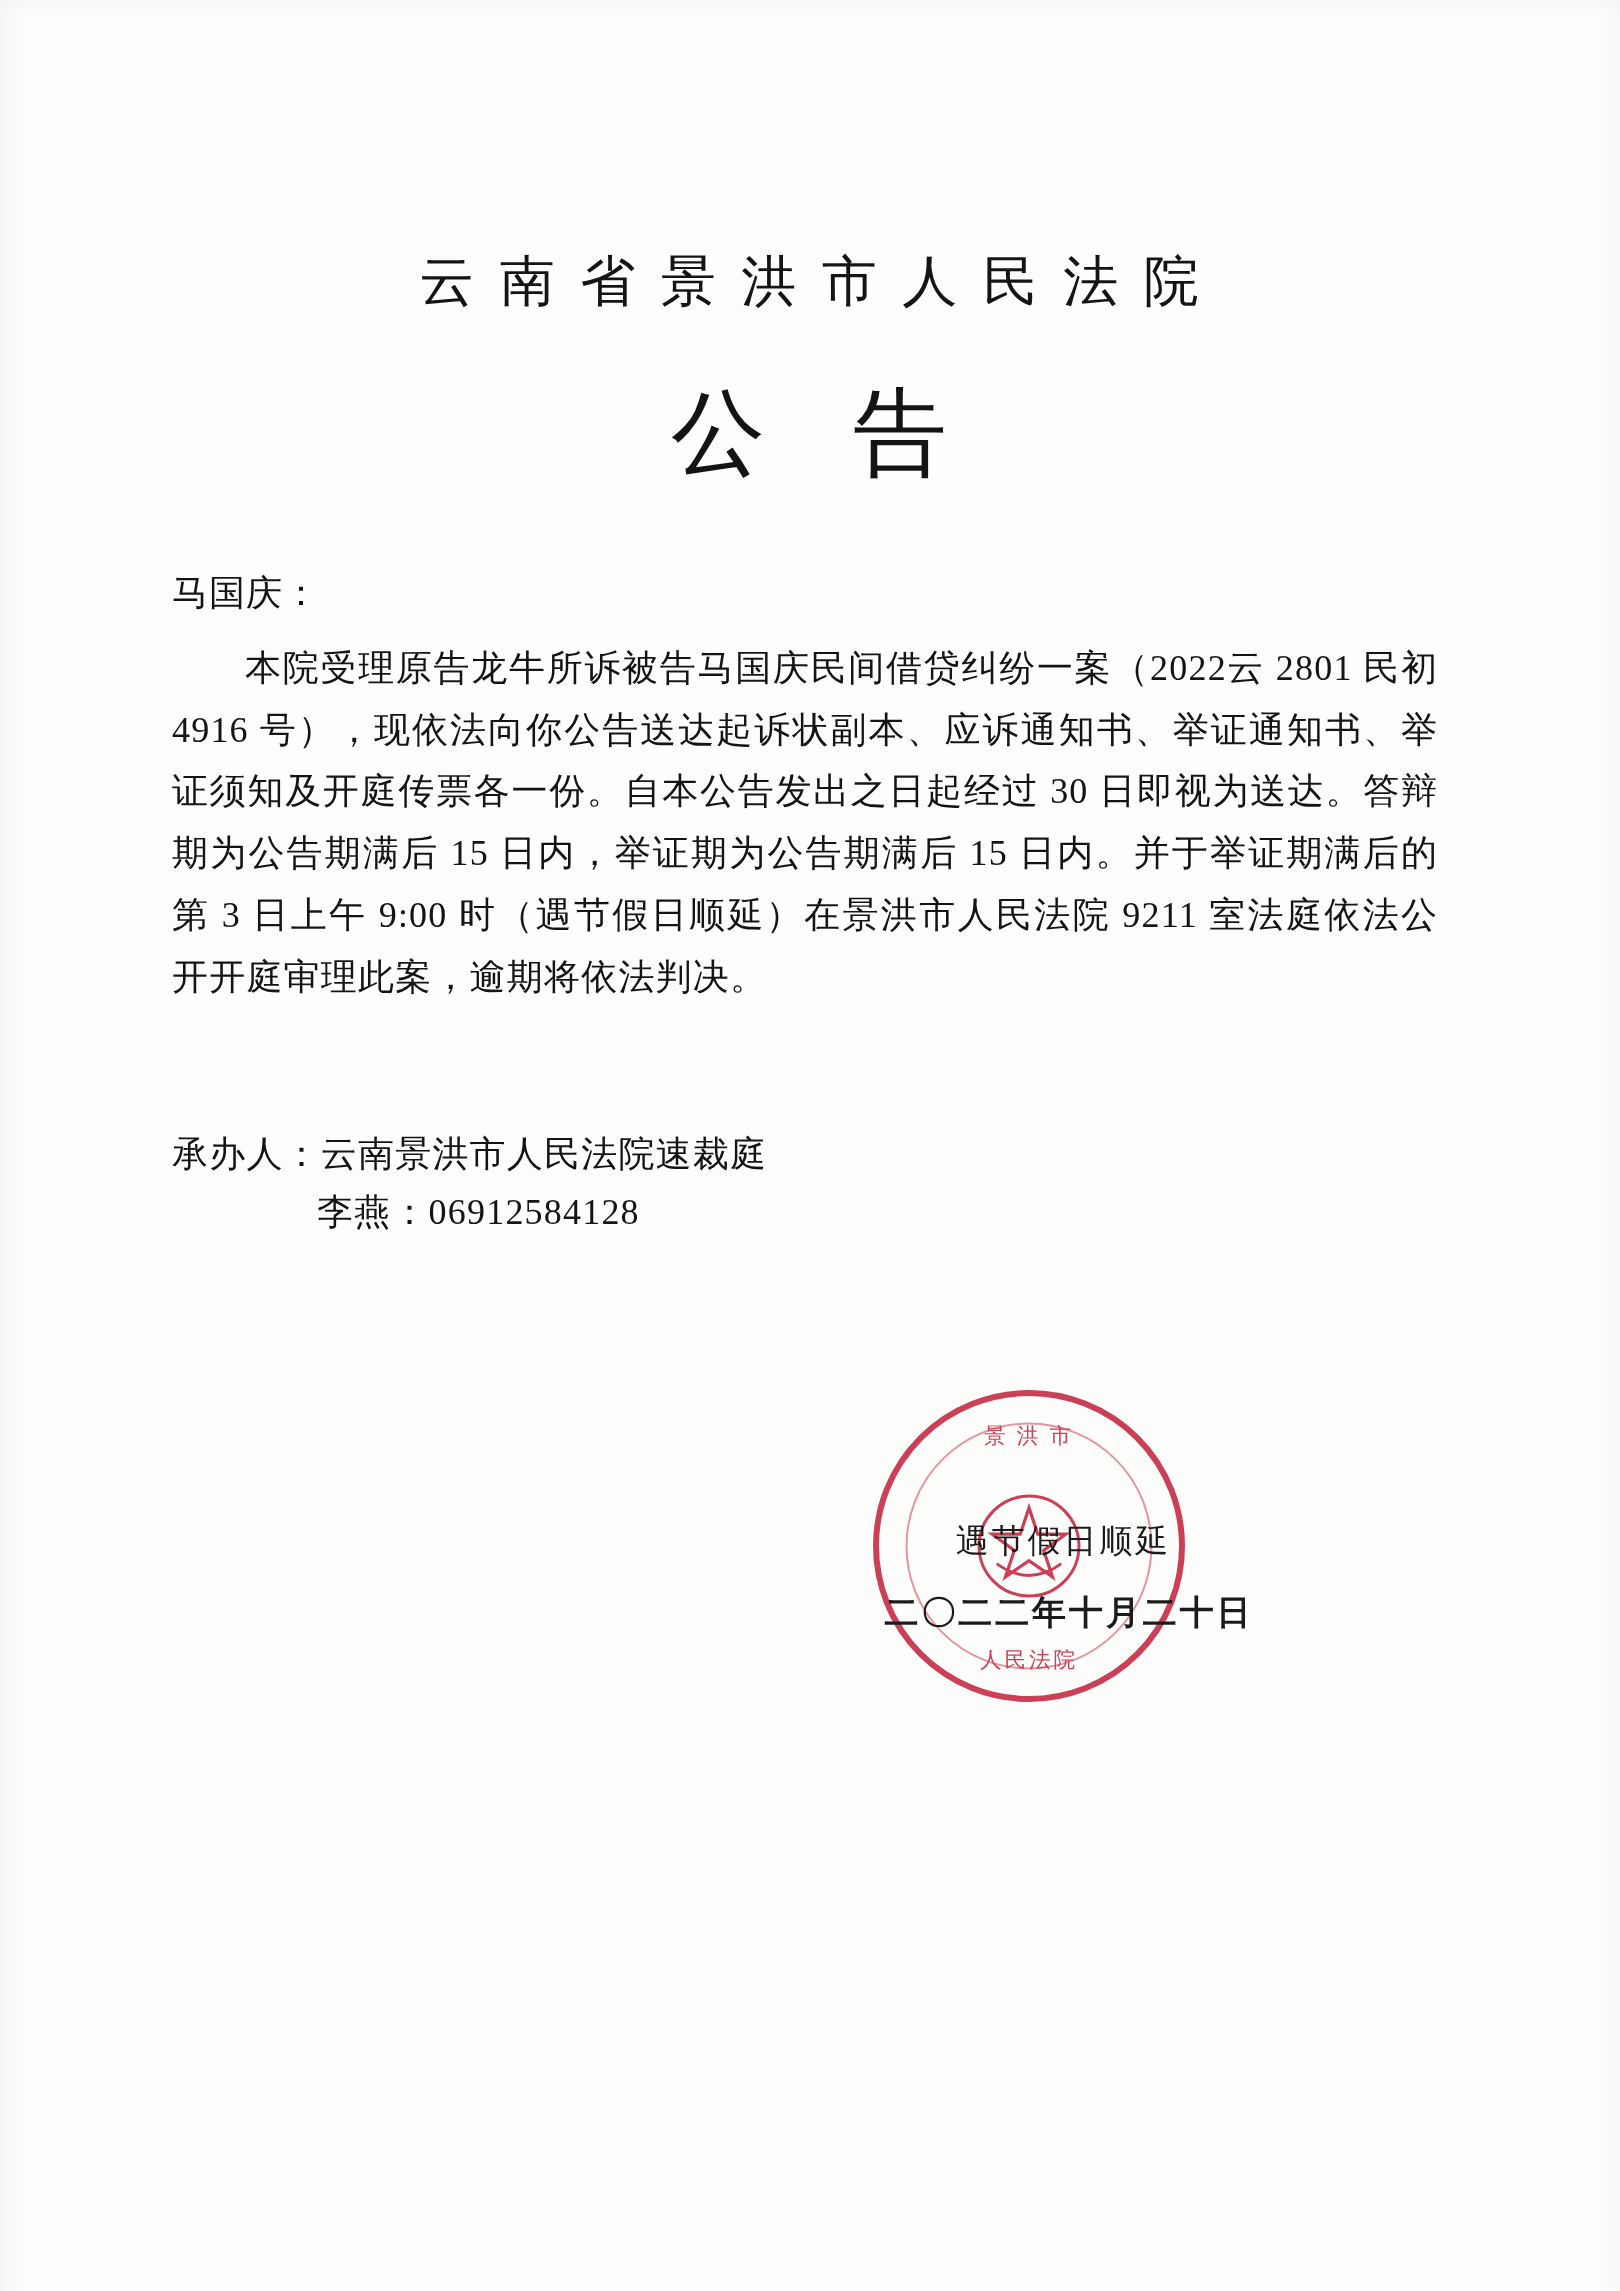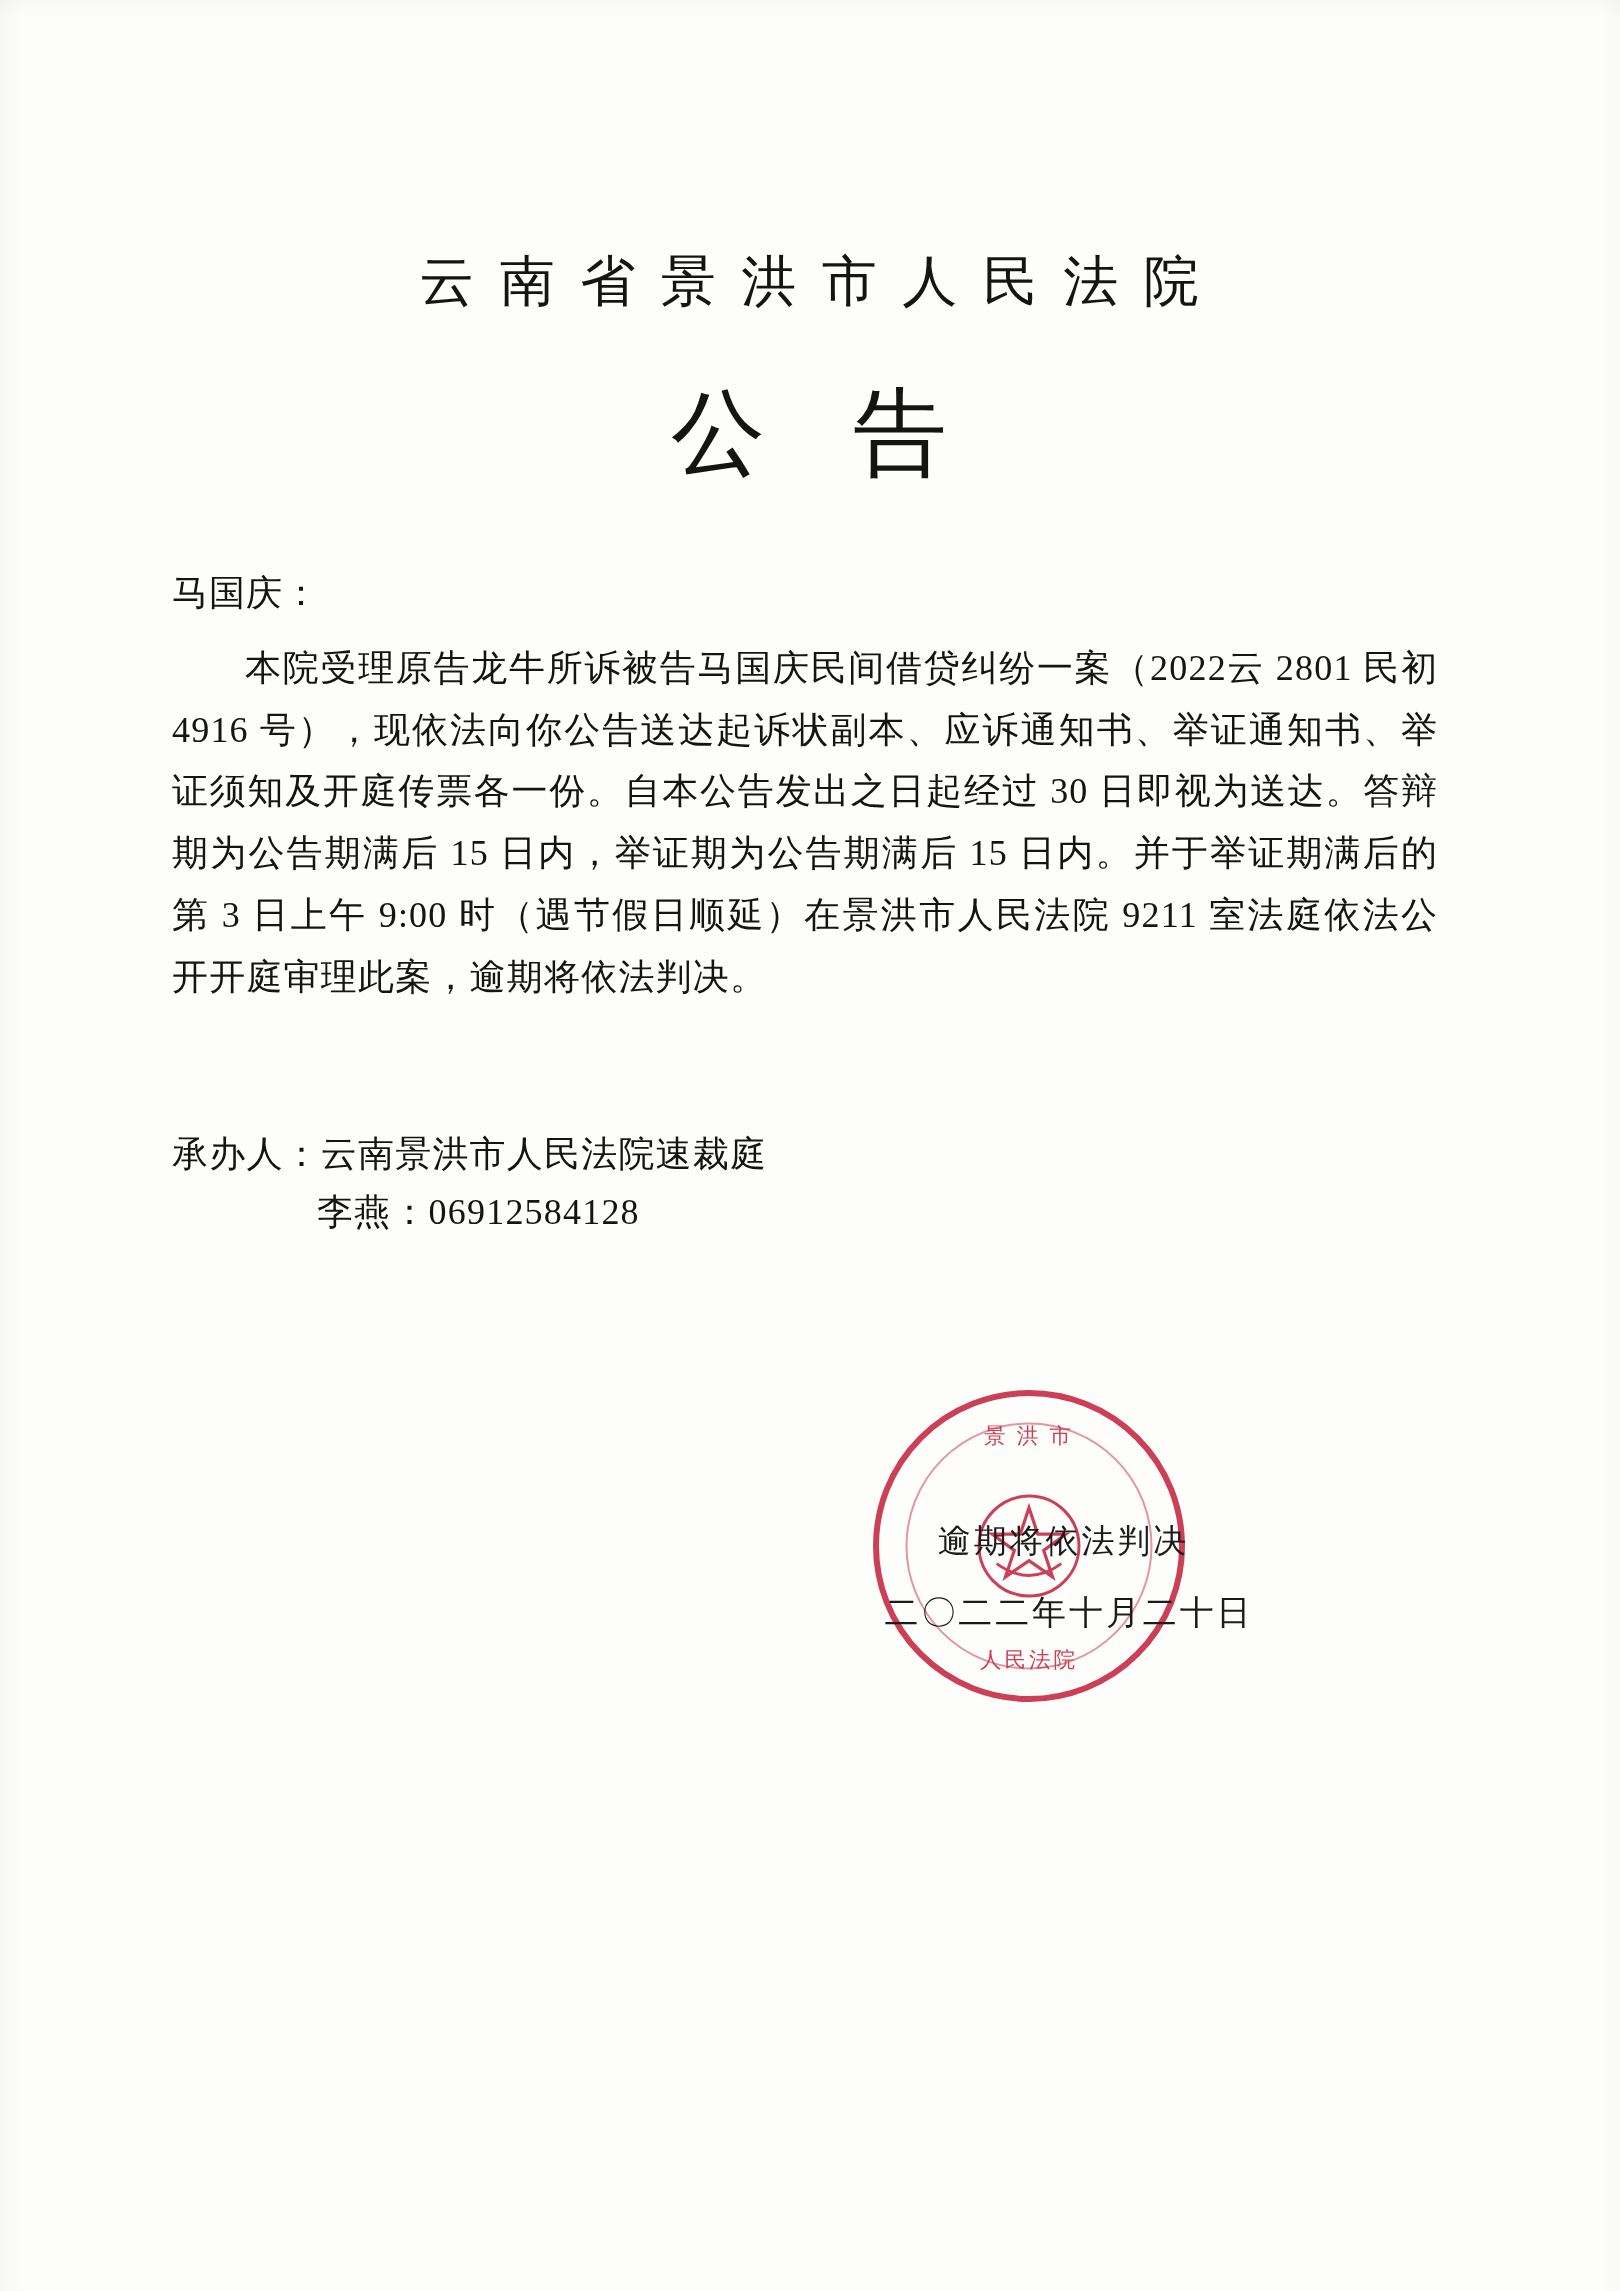--- a/index.html
+++ b/index.html
@@ -158,20 +158,21 @@
   .seal-date {
     position: absolute;
     left: 691px;
     top: 218px;
     width: 412px;
     text-align: center;
     font-size: 34px;
     letter-spacing: 2.9px;
     color: #1b1b1b;
     z-index: 4;
+    font-weight: bold;
   }
 </style>
 </head>
 <body>
 
 <div class="page">
   <div class="doc-body">
 
     <div class="court-name">云南省景洪市人民法院</div>
 
@@ -191,20 +192,20 @@
       <div class="seal">
         <div class="seal-arc-top">景 洪 市</div>
         <svg class="seal-star" viewBox="0 0 100 100">
           <circle cx="50" cy="50" r="34" fill="none" stroke="#c8304a" stroke-width="2"></circle>
           <polygon points="50,24 56,42 75,42 60,53 66,71 50,60 34,71 40,53 25,42 44,42" fill="none" stroke="#c8304a" stroke-width="2.2"></polygon>
           <path d="M28 62 Q50 78 72 62" fill="none" stroke="#c8304a" stroke-width="2"></path>
         </svg>
         <div class="seal-arc-bottom">人民法院</div>
       </div>
 
-      <div class="seal-org">逾期将依法判决</div>
+      <div class="seal-org">遇节假日顺延</div>
 
       <div class="seal-date">二〇二二年十月二十日</div>
     </div>
 
   </div>
 </div>
 
 
 </body></html>

